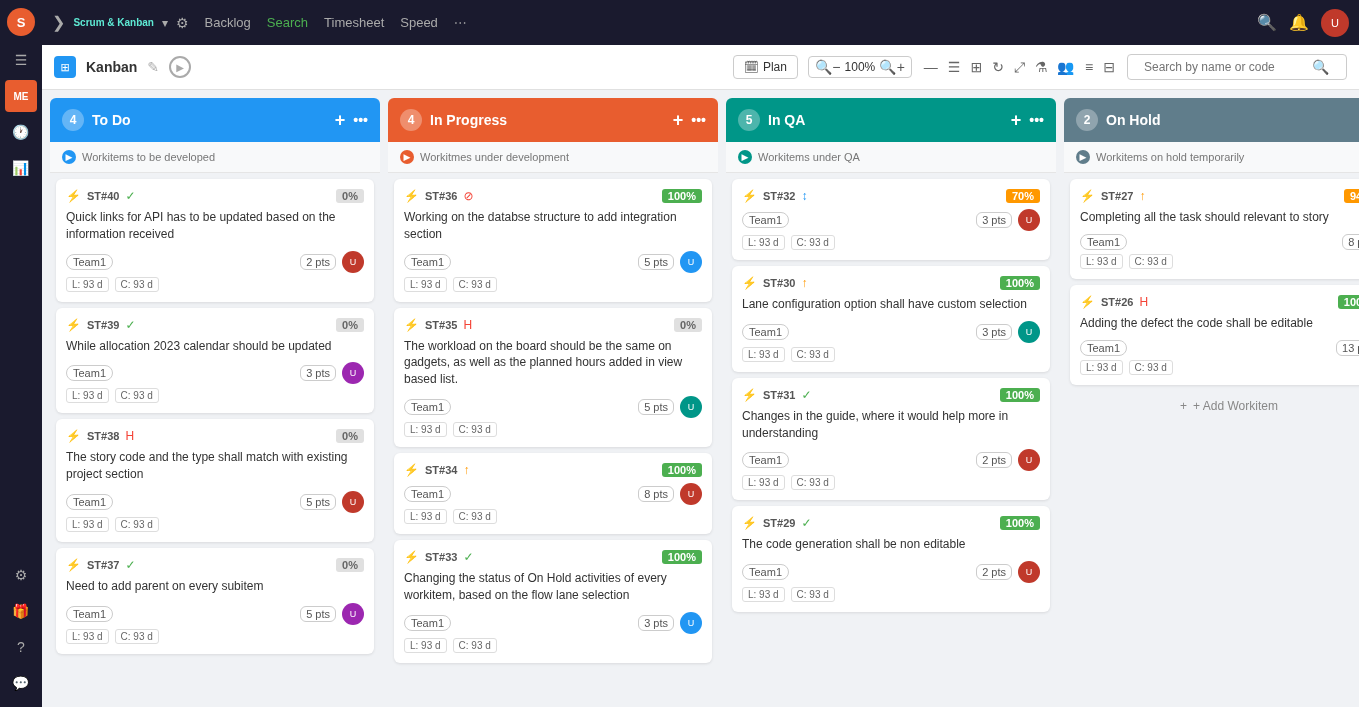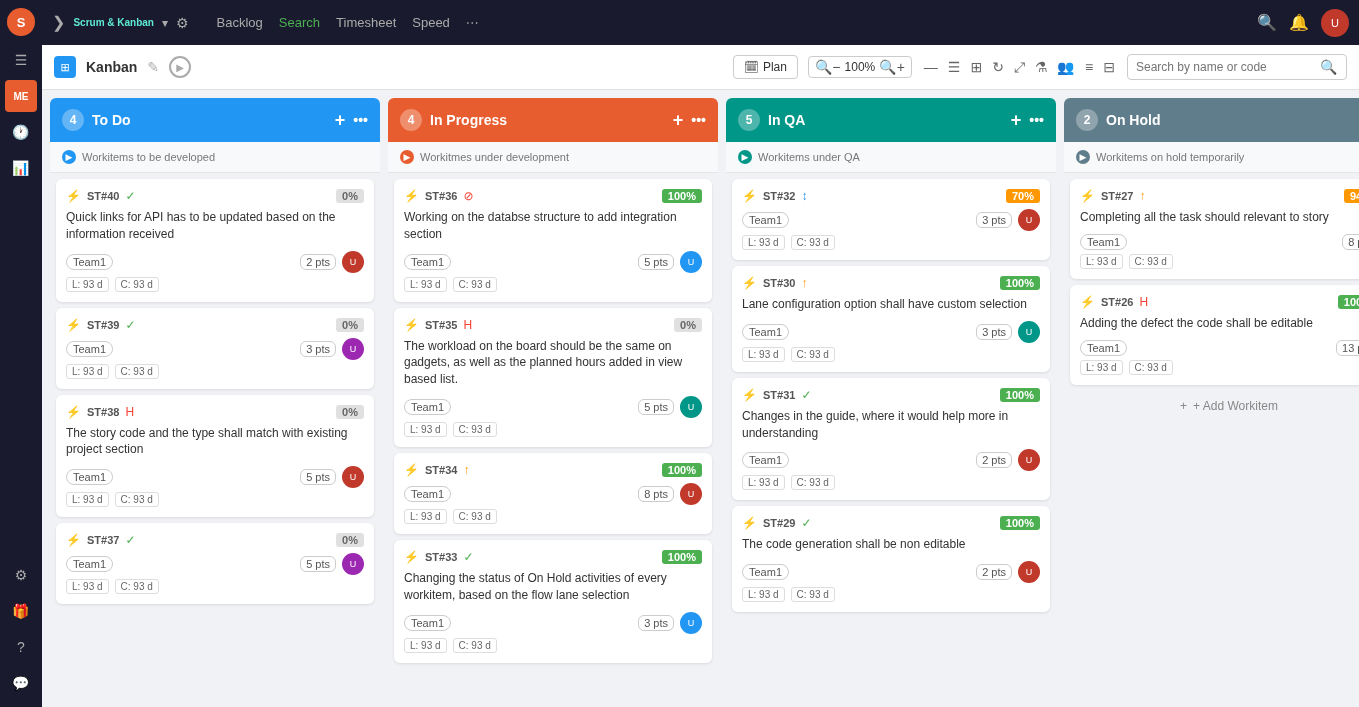--- a/index.html
+++ b/index.html
@@ -12,21 +12,21 @@
       display: flex;
       align-items: center;
       padding: 0 10px;
       gap: 8px;
       color: #fff;
     }
     .nav-menu-btn { color: #aaa; font-size: 16px; cursor: pointer; }
     .nav-title { color: #5eead4; font-weight: 600; font-size: 10px; }
     .nav-arrow { color: #aaa; font-size: 12px; }
     .nav-gear { color: #aaa; font-size: 14px; }
-    .nav-links { display: flex; gap: 16px; margin-left: 20px; }
+    .nav-links { display: flex; gap: 16px; margin-left: 8px; }
     .nav-link { color: #aaa; font-size: 13px; cursor: pointer; text-decoration: none; }
     .nav-link.board { color: #4caf50; }
     .nav-spacer { flex: 1; }
     .nav-icons { display: flex; gap: 12px; align-items: center; }
     .nav-icon { color: #aaa; font-size: 16px; cursor: pointer; }
     .nav-avatar { width: 28px; height: 28px; border-radius: 50%; background: #c0392b; overflow: hidden; display: flex; align-items: center; justify-content: center; color: white; font-size: 11px; }
 
     
     .sub-nav {
       background: #fff;
@@ -41,21 +41,21 @@
     .kanban-title { font-size: 14px; font-weight: 600; color: #333; }
     .edit-icon { color: #aaa; font-size: 14px; cursor: pointer; }
     .play-icon { width: 22px; height: 22px; border: 2px solid #aaa; border-radius: 50%; display: flex; align-items: center; justify-content: center; color: #aaa; font-size: 10px; cursor: pointer; }
     .sub-nav-spacer { flex: 1; }
     .plan-btn { border: 1px solid #ccc; border-radius: 4px; padding: 4px 10px; font-size: 12px; color: #333; cursor: pointer; display: flex; align-items: center; gap: 4px; background: #fff; }
     .zoom-controls { display: flex; align-items: center; gap: 4px; border: 1px solid #ccc; border-radius: 4px; padding: 2px 6px; }
     .zoom-btn { color: #555; cursor: pointer; font-size: 14px; background: none; border: none; }
     .zoom-label { font-size: 12px; color: #333; }
     .toolbar-icons { display: flex; gap: 6px; align-items: center; }
     .toolbar-icon { color: #666; font-size: 14px; cursor: pointer; padding: 2px; }
-    .search-box { border: 1px solid #ccc; border-radius: 4px; padding: 4px 8px; display: flex; align-items: center; gap: 6px; background: #fff; min-width: 220px; }
+    .search-box { border: 1px solid #ccc; border-radius: 4px; padding: 4px 16px; display: flex; align-items: center; gap: 6px; background: #fff; min-width: 220px; }
     .search-input { border: none; outline: none; font-size: 12px; color: #999; flex: 1; background: transparent; }
     .search-icon { color: #aaa; font-size: 14px; }
 
     
     .board-container {
       display: flex;
       height: calc(707px - 90px);
       overflow-x: auto;
       background: #f0f2f5;
       padding: 8px;
@@ -357,20 +357,21 @@
           </div>
         </div>
 
         <div class="card">
           <div class="card-header">
             <span class="status-orange">⚡</span>
             <span class="card-id">ST#39</span>
             <span class="status-green">✓</span>
             <span class="card-pct pct-gray">0%</span>
           </div>
+          <div class="card-title">While allocation 2023 calendar should be updated</div>
           <div class="card-footer">
             <span class="card-team">Team1</span>
             <span class="card-pts">3 pts</span>
             <div class="card-avatar purple">U</div>
           </div>
           <div class="card-dates">
             <span class="card-date">L: 93 d</span>
             <span class="card-date">C: 93 d</span>
           </div>
         </div>
@@ -394,20 +395,21 @@
           </div>
         </div>
 
         <div class="card">
           <div class="card-header">
             <span class="status-orange">⚡</span>
             <span class="card-id">ST#37</span>
             <span class="status-green">✓</span>
             <span class="card-pct pct-gray">0%</span>
           </div>
+          <div class="card-title">Need to add parent on every subitem</div>
           <div class="card-footer">
             <span class="card-team">Team1</span>
             <span class="card-pts">5 pts</span>
             <div class="card-avatar purple">U</div>
           </div>
           <div class="card-dates">
             <span class="card-date">L: 93 d</span>
             <span class="card-date">C: 93 d</span>
           </div>
         </div>

